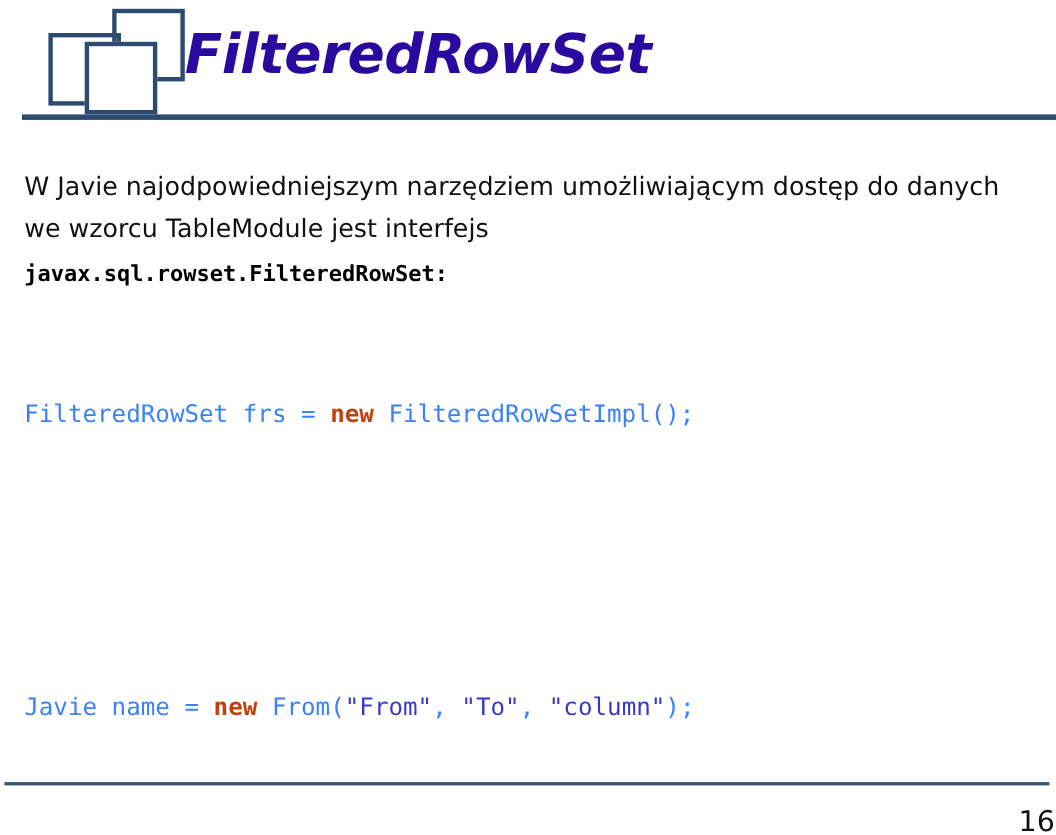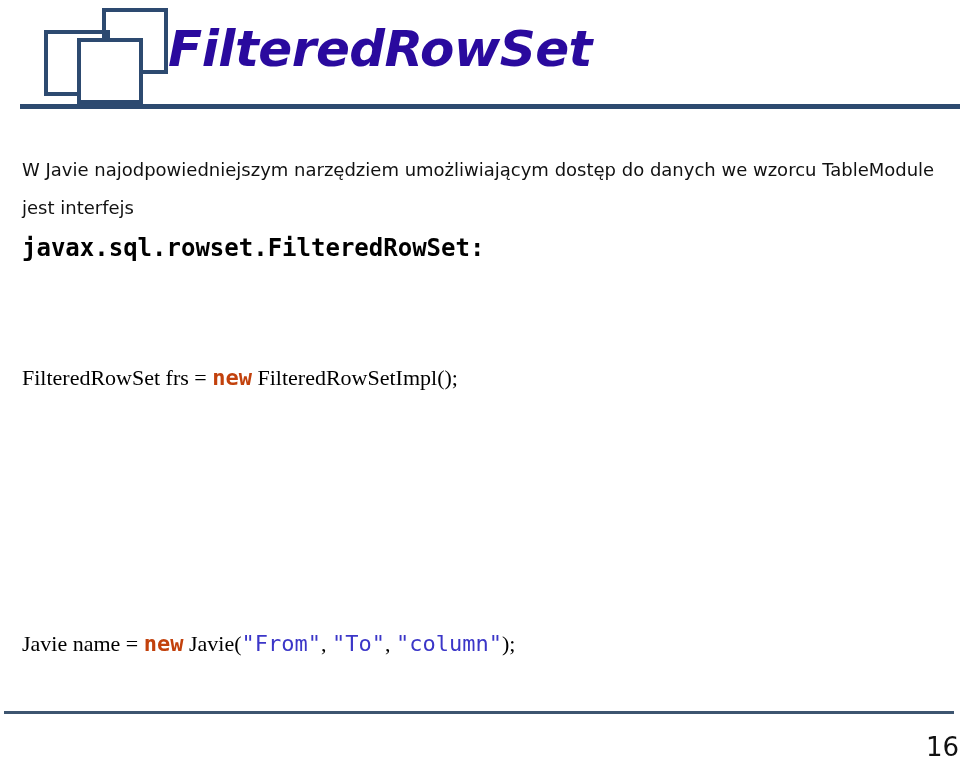--- a/index.html
+++ b/index.html
@@ -68,32 +68,32 @@
   
   .slide-body {
     position: absolute;
     left: 0;
     top: 113px;
     width: 960px;
   }
 
   .para {
     font-family: "DejaVu Sans", sans-serif;
-    font-size: 18px;
+    font-size: 23px;
     line-height: 38px;
     color: #111111;
     margin: 0;
     padding: 0 14px 0 22px;
   }
   .para-intro { margin-top: 38px; }
 
   .mono-strong {
     font-family: "DejaVu Sans Mono", monospace;
     font-weight: bold;
-    font-size: 24px;
+    font-size: 20px;
     line-height: 42px;
     color: #000000;
     margin: 0;
     padding: 0 14px 0 22px;
     white-space: nowrap;
   }
 
   
   .code-block {
     font-family: "DejaVu Sans Mono", monospace;
@@ -108,22 +108,21 @@
   .code-gap { height: 18px; }
 
   .tok-kw {
     color: #c2410c;
     font-weight: bold;
   }
   .tok-str {
     color: #3b36c8;
   }
   .tok-plain {
-    color: #000000;
-    font-family: Liberation Serif, serif;
+    color: #3b82f6;
   }
 
   
   .rule-bottom {
     position: absolute;
     left: 4px;
     top: 711px;
     width: 950px;
     height: 3px;
     background: #3d5570;
@@ -161,21 +160,21 @@
 
   <p class="mono-strong">javax.sql.rowset.FilteredRowSet:</p>
 
   <div class="code-block">
 
     <div class="code-line"><span class="tok-plain">FilteredRowSet frs = </span><span class="tok-kw">new</span><span class="tok-plain"> FilteredRowSetImpl();</span></div>
 
 
     <div class="code-gap"></div>
 
-    <div class="code-line"><span class="tok-plain">Javie name = </span><span class="tok-kw">new</span><span class="tok-plain"> Javie(</span><span class="tok-str">"From"</span><span class="tok-plain">, </span><span class="tok-str">"To"</span><span class="tok-plain">, </span><span class="tok-str">"column"</span><span class="tok-plain">);</span></div>
+    <div class="code-line"><span class="tok-plain">Javie name = </span><span class="tok-kw">new</span><span class="tok-plain"> From(</span><span class="tok-str">"From"</span><span class="tok-plain">, </span><span class="tok-str">"To"</span><span class="tok-plain">, </span><span class="tok-str">"column"</span><span class="tok-plain">);</span></div>
 
     
 
     
 
     
 
     
 
   </div>

